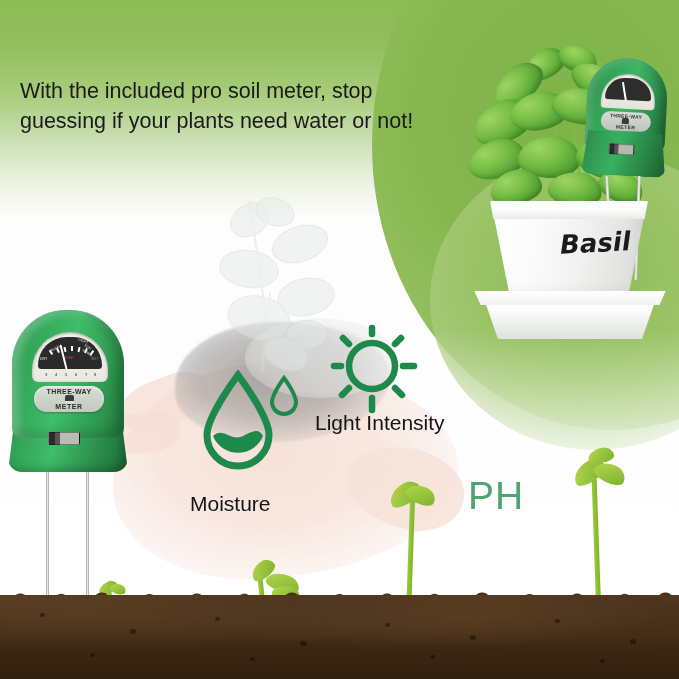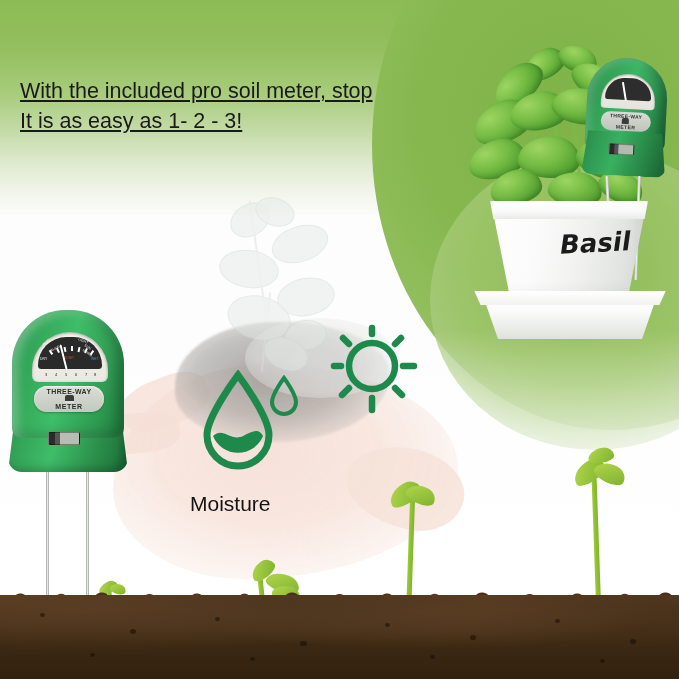--- a/index.html
+++ b/index.html
@@ -44,21 +44,21 @@
 
   
   .headline{
     position:absolute;left:22px;top:26px;
     font-size:27px;color:#111;letter-spacing:-0.2px;white-space:nowrap;
   }
   .subline{
     position:absolute;left:20px;top:76px;width:430px;
     font-size:21.5px;color:#1a1a1a;line-height:30px;
   }
-  .subline div{white-space:nowrap;text-decoration:underline;}
+  .subline div{white-space:nowrap;}
 
   .tester-label{
     position:absolute;left:12px;top:277px;
     font-size:21px;color:#1b1b1b;white-space:nowrap;
   }
   .moisture-label{
     position:absolute;left:190px;top:492px;
     font-size:21px;color:#141414;white-space:nowrap;
   }
   .light-label{
@@ -318,21 +318,21 @@
     <div class="leaf" style="left:66px;top:34px;width:56px;height:34px;transform:rotate(-18deg);"></div>
     <div class="leaf" style="left:14px;top:58px;width:58px;height:36px;transform:rotate(8deg);"></div>
     <div class="leaf" style="left:72px;top:86px;width:56px;height:36px;transform:rotate(-10deg);"></div>
     <div class="leaf" style="left:22px;top:104px;width:62px;height:42px;transform:rotate(14deg);"></div>
     <div class="leaf" style="left:80px;top:128px;width:40px;height:28px;transform:rotate(-6deg);"></div>
     <div class="leaf" style="left:58px;top:146px;width:44px;height:30px;transform:rotate(22deg);"></div>
   </div>
 
   <div class="subline">
     <div>With the included pro soil meter, stop</div>
-    <div>It is as easy as 1- 2 - 3!</div>
+    <div>guessing if your plants need water or not!</div>
   </div>
 
   <div class="basil-plant">
     <div class="bstem" style="left:88px;top:50px;width:4px;height:110px;"></div>
     <div class="bstem" style="left:66px;top:62px;width:3px;height:98px;transform:rotate(6deg);"></div>
     <div class="bstem" style="left:110px;top:66px;width:3px;height:94px;transform:rotate(-6deg);"></div>
 
     <div class="bleaf" style="left:58px;top:6px;width:42px;height:28px;transform:rotate(-28deg);"></div>
     <div class="bleaf" style="left:92px;top:2px;width:40px;height:26px;transform:rotate(24deg);"></div>
     <div class="bleaf" style="left:24px;top:24px;width:56px;height:34px;transform:rotate(-40deg);"></div>
@@ -439,20 +439,22 @@
         <line x1="79" y1="42" x2="90" y2="42"></line>
         <line x1="19" y1="14" x2="25" y2="20"></line>
         <line x1="71" y1="64" x2="78" y2="71"></line>
         <line x1="77" y1="14" x2="71" y2="20"></line>
         <line x1="25" y1="64" x2="18" y2="71"></line>
       </g>
     </svg>
   </div>
 
   <div class="moisture-label">Moisture</div>
+  <div class="light-label">Light Intensity</div>
+  <div class="ph-label">PH</div>
 
   <div class="sprout-stem" style="left:108px;top:588px;width:4px;height:22px;transform:rotate(-4deg);"></div>
   <div class="cotyledon" style="left:98px;top:582px;width:20px;height:11px;transform:rotate(-24deg);"></div>
   <div class="cotyledon" style="left:110px;top:584px;width:16px;height:10px;transform:rotate(18deg);"></div>
 
   <div class="sprout-stem" style="left:259px;top:572px;width:5px;height:40px;transform:rotate(-6deg);"></div>
   <div class="cotyledon" style="left:250px;top:562px;width:26px;height:16px;transform:rotate(-36deg);"></div>
   <div class="cotyledon" style="left:266px;top:574px;width:34px;height:18px;transform:rotate(22deg);"></div>
   <div class="cotyledon" style="left:272px;top:586px;width:28px;height:14px;transform:rotate(10deg);"></div>
 

